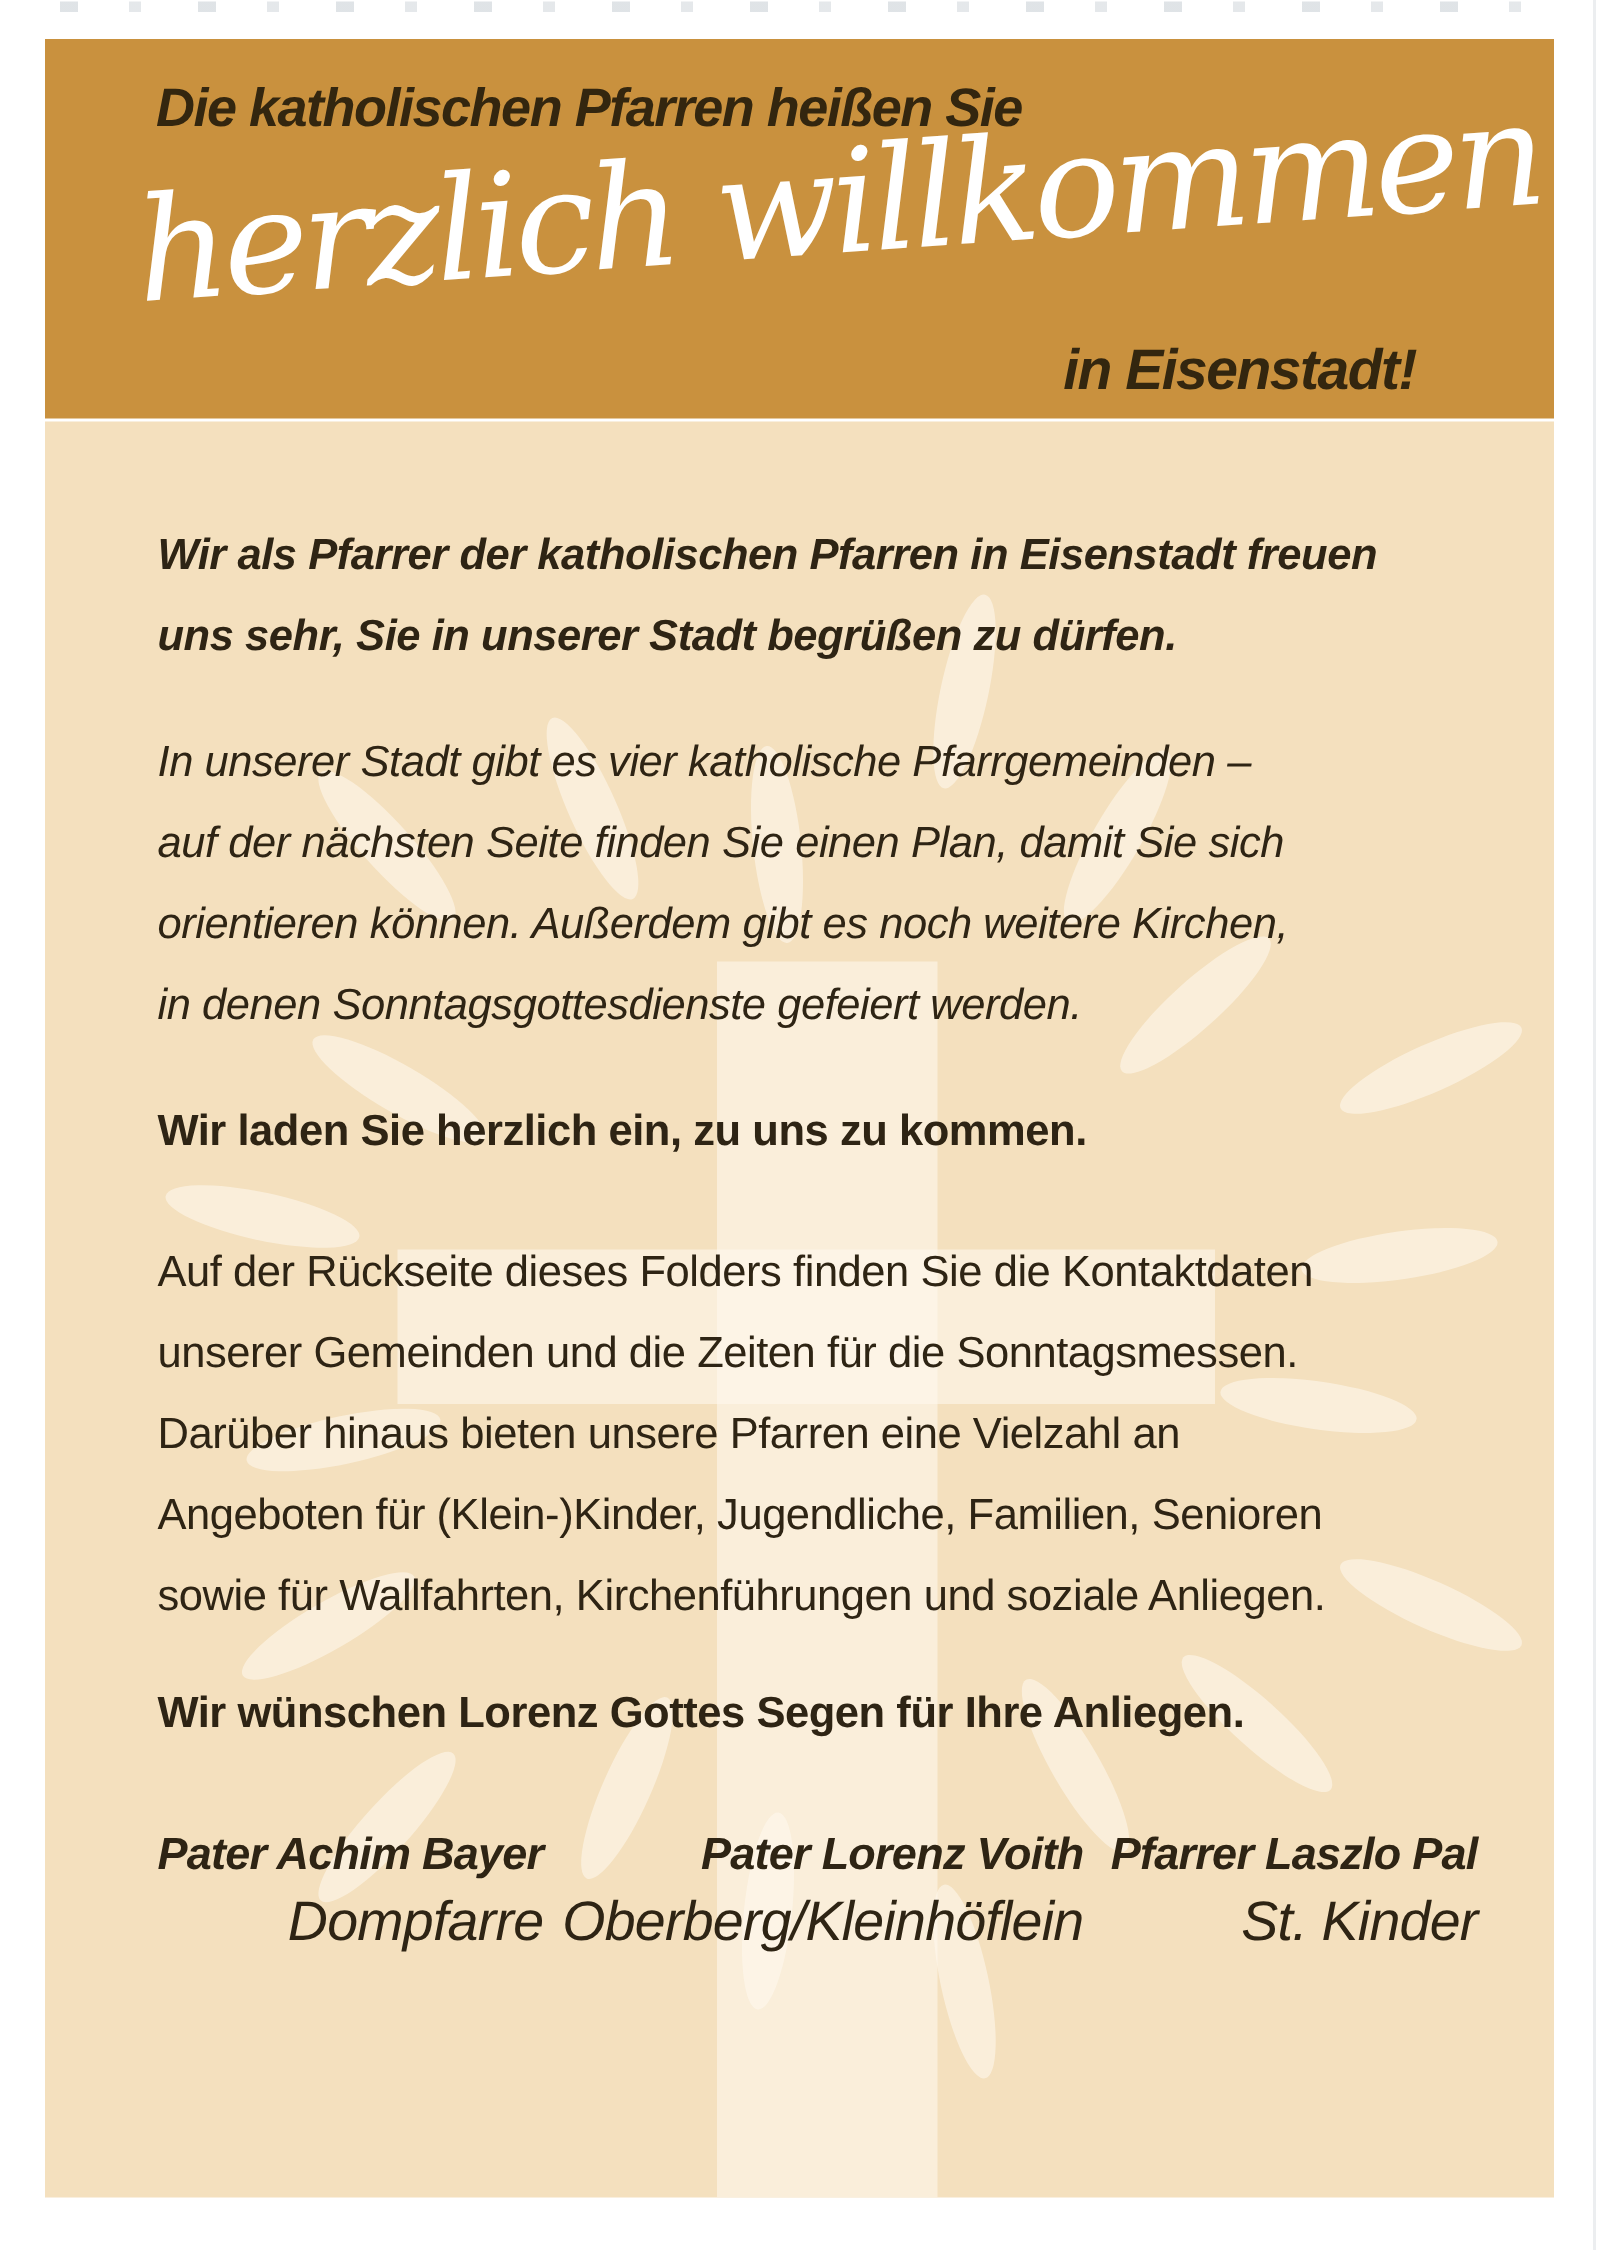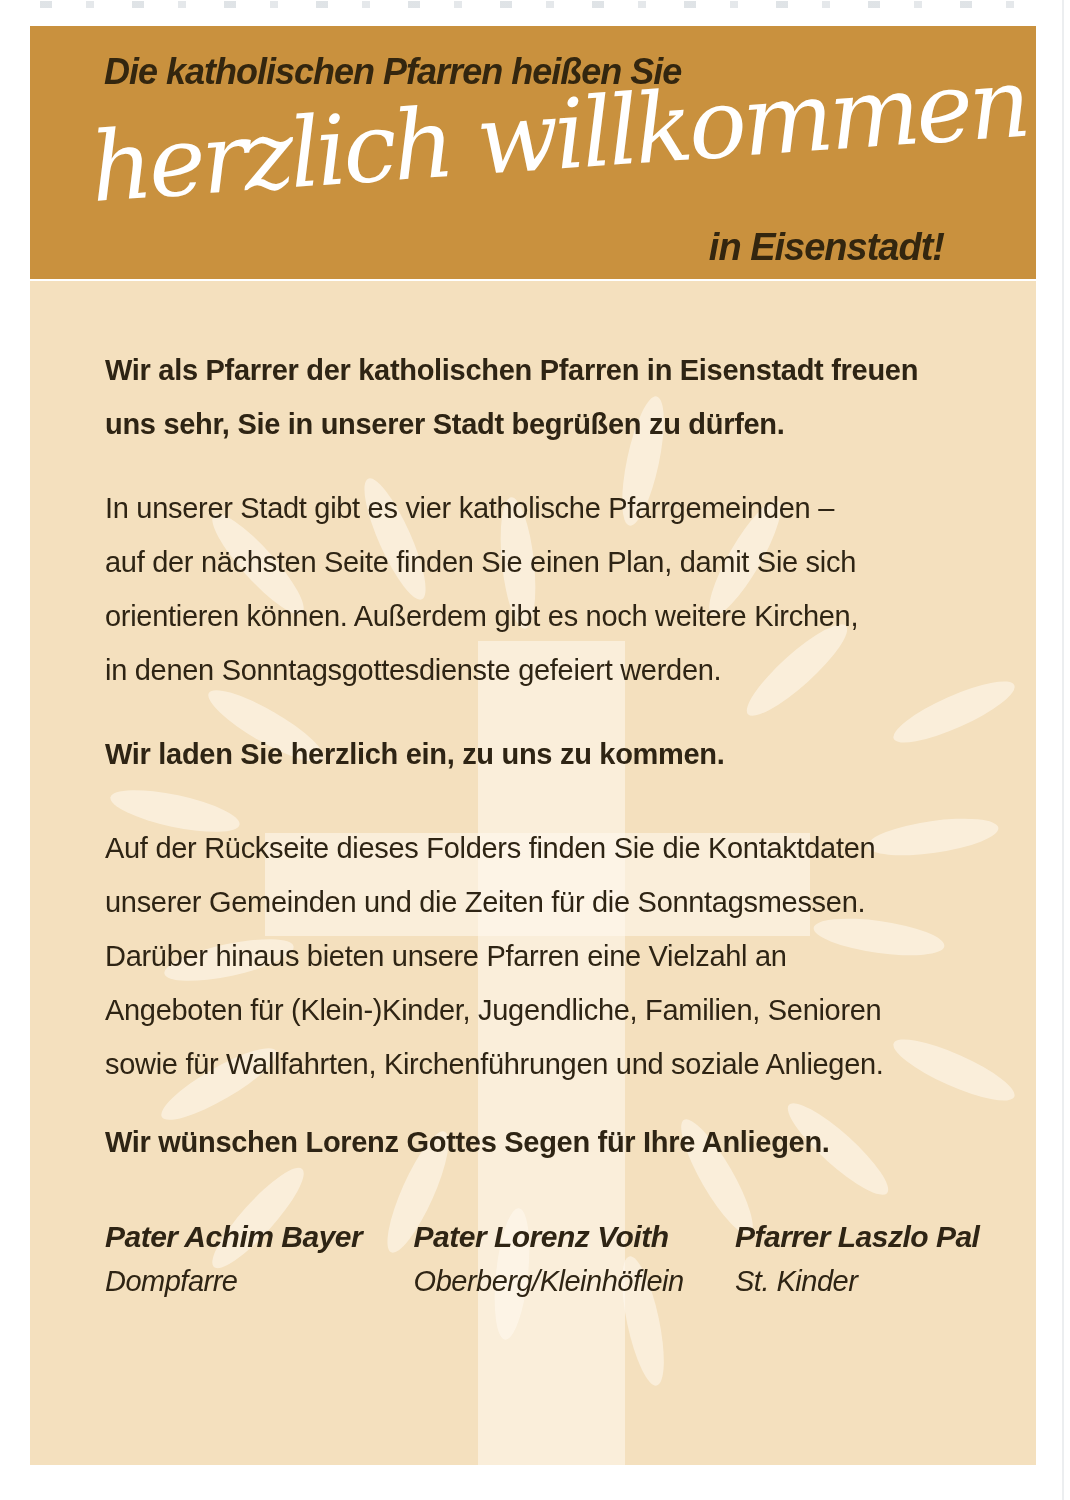--- a/index.html
+++ b/index.html
@@ -51,29 +51,29 @@
   }
 
   .content{position:absolute;left:75px;top:62px;width:875px;color:var(--text_dark,#2e2414);}
   .para{
     font-size:29px;line-height:54px;letter-spacing:-.3px;
     white-space:pre-line;margin:0 0 24px 0;
   }
   .para.bold{font-weight:bold;}
   .para.m-after-lg{margin-bottom:40px;}
   .para.m-after-xl{margin-bottom:44px;}
-  .para.m-b30{margin-bottom:30px;}
+  .para.m-b30{margin-bottom:30px;font-style:italic;}
 
   .signatures{
     display:flex;justify-content:space-between;margin-top:46px;width:880px;
-    font-style:italic;text-align:left;
+    font-style:italic;text-align:right;
   }
   .sig{min-width:250px;}
   .sig .name{font-weight:bold;font-size:30px;line-height:44px;letter-spacing:-.5px;}
-  .sig .parish{font-size:29px;line-height:44px;letter-spacing:-.5px;}
+  .sig .parish{font-size:37px;line-height:44px;letter-spacing:-.5px;}
 </style>
 </head>
 <body>
 
 <div class="page">
 
   <div class="top-marks"></div>
   <div class="edge-line"></div>
 
   <div class="header">

